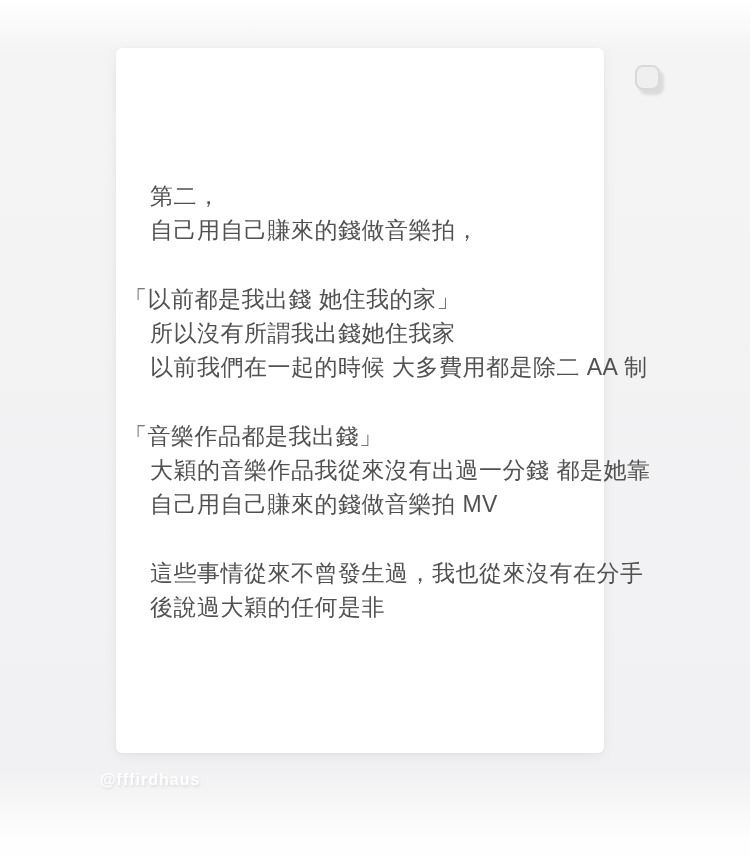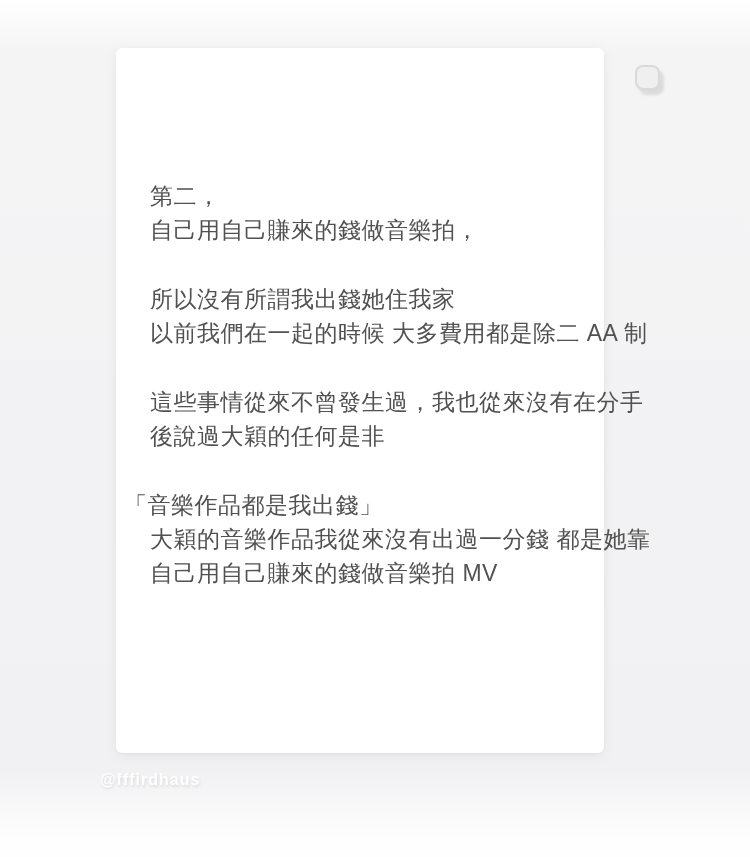--- a/index.html
+++ b/index.html
@@ -69,28 +69,29 @@
 
 <div class="stage">
   <div class="card">
     <div class="sticker"></div>
     <div class="text-body">
         <div class="para">
           <div class="line first">第二，</div>
           <div class="line">自己用自己賺來的錢做音樂拍，</div>
         </div>
         <div class="para quote">
+          <div class="line first">「以前都是我出錢 她住我的家」</div>
           <div class="line">所以沒有所謂我出錢她住我家</div>
           <div class="line">以前我們在一起的時候 大多費用都是除二 AA 制</div>
-        </div>
-        <div class="para">
-          <div class="line first">這些事情從來不曾發生過，我也從來沒有在分手</div>
-          <div class="line">後說過大穎的任何是非</div>
         </div>
         <div class="para quote">
           <div class="line first">「音樂作品都是我出錢」</div>
           <div class="line">大穎的音樂作品我從來沒有出過一分錢 都是她靠</div>
           <div class="line">自己用自己賺來的錢做音樂拍 MV</div>
+        </div>
+        <div class="para">
+          <div class="line first">這些事情從來不曾發生過，我也從來沒有在分手</div>
+          <div class="line">後說過大穎的任何是非</div>
         </div>
       </div>
   </div>
   <div class="watermark">@fffirdhaus</div>
 </div>
 
 </body></html>

